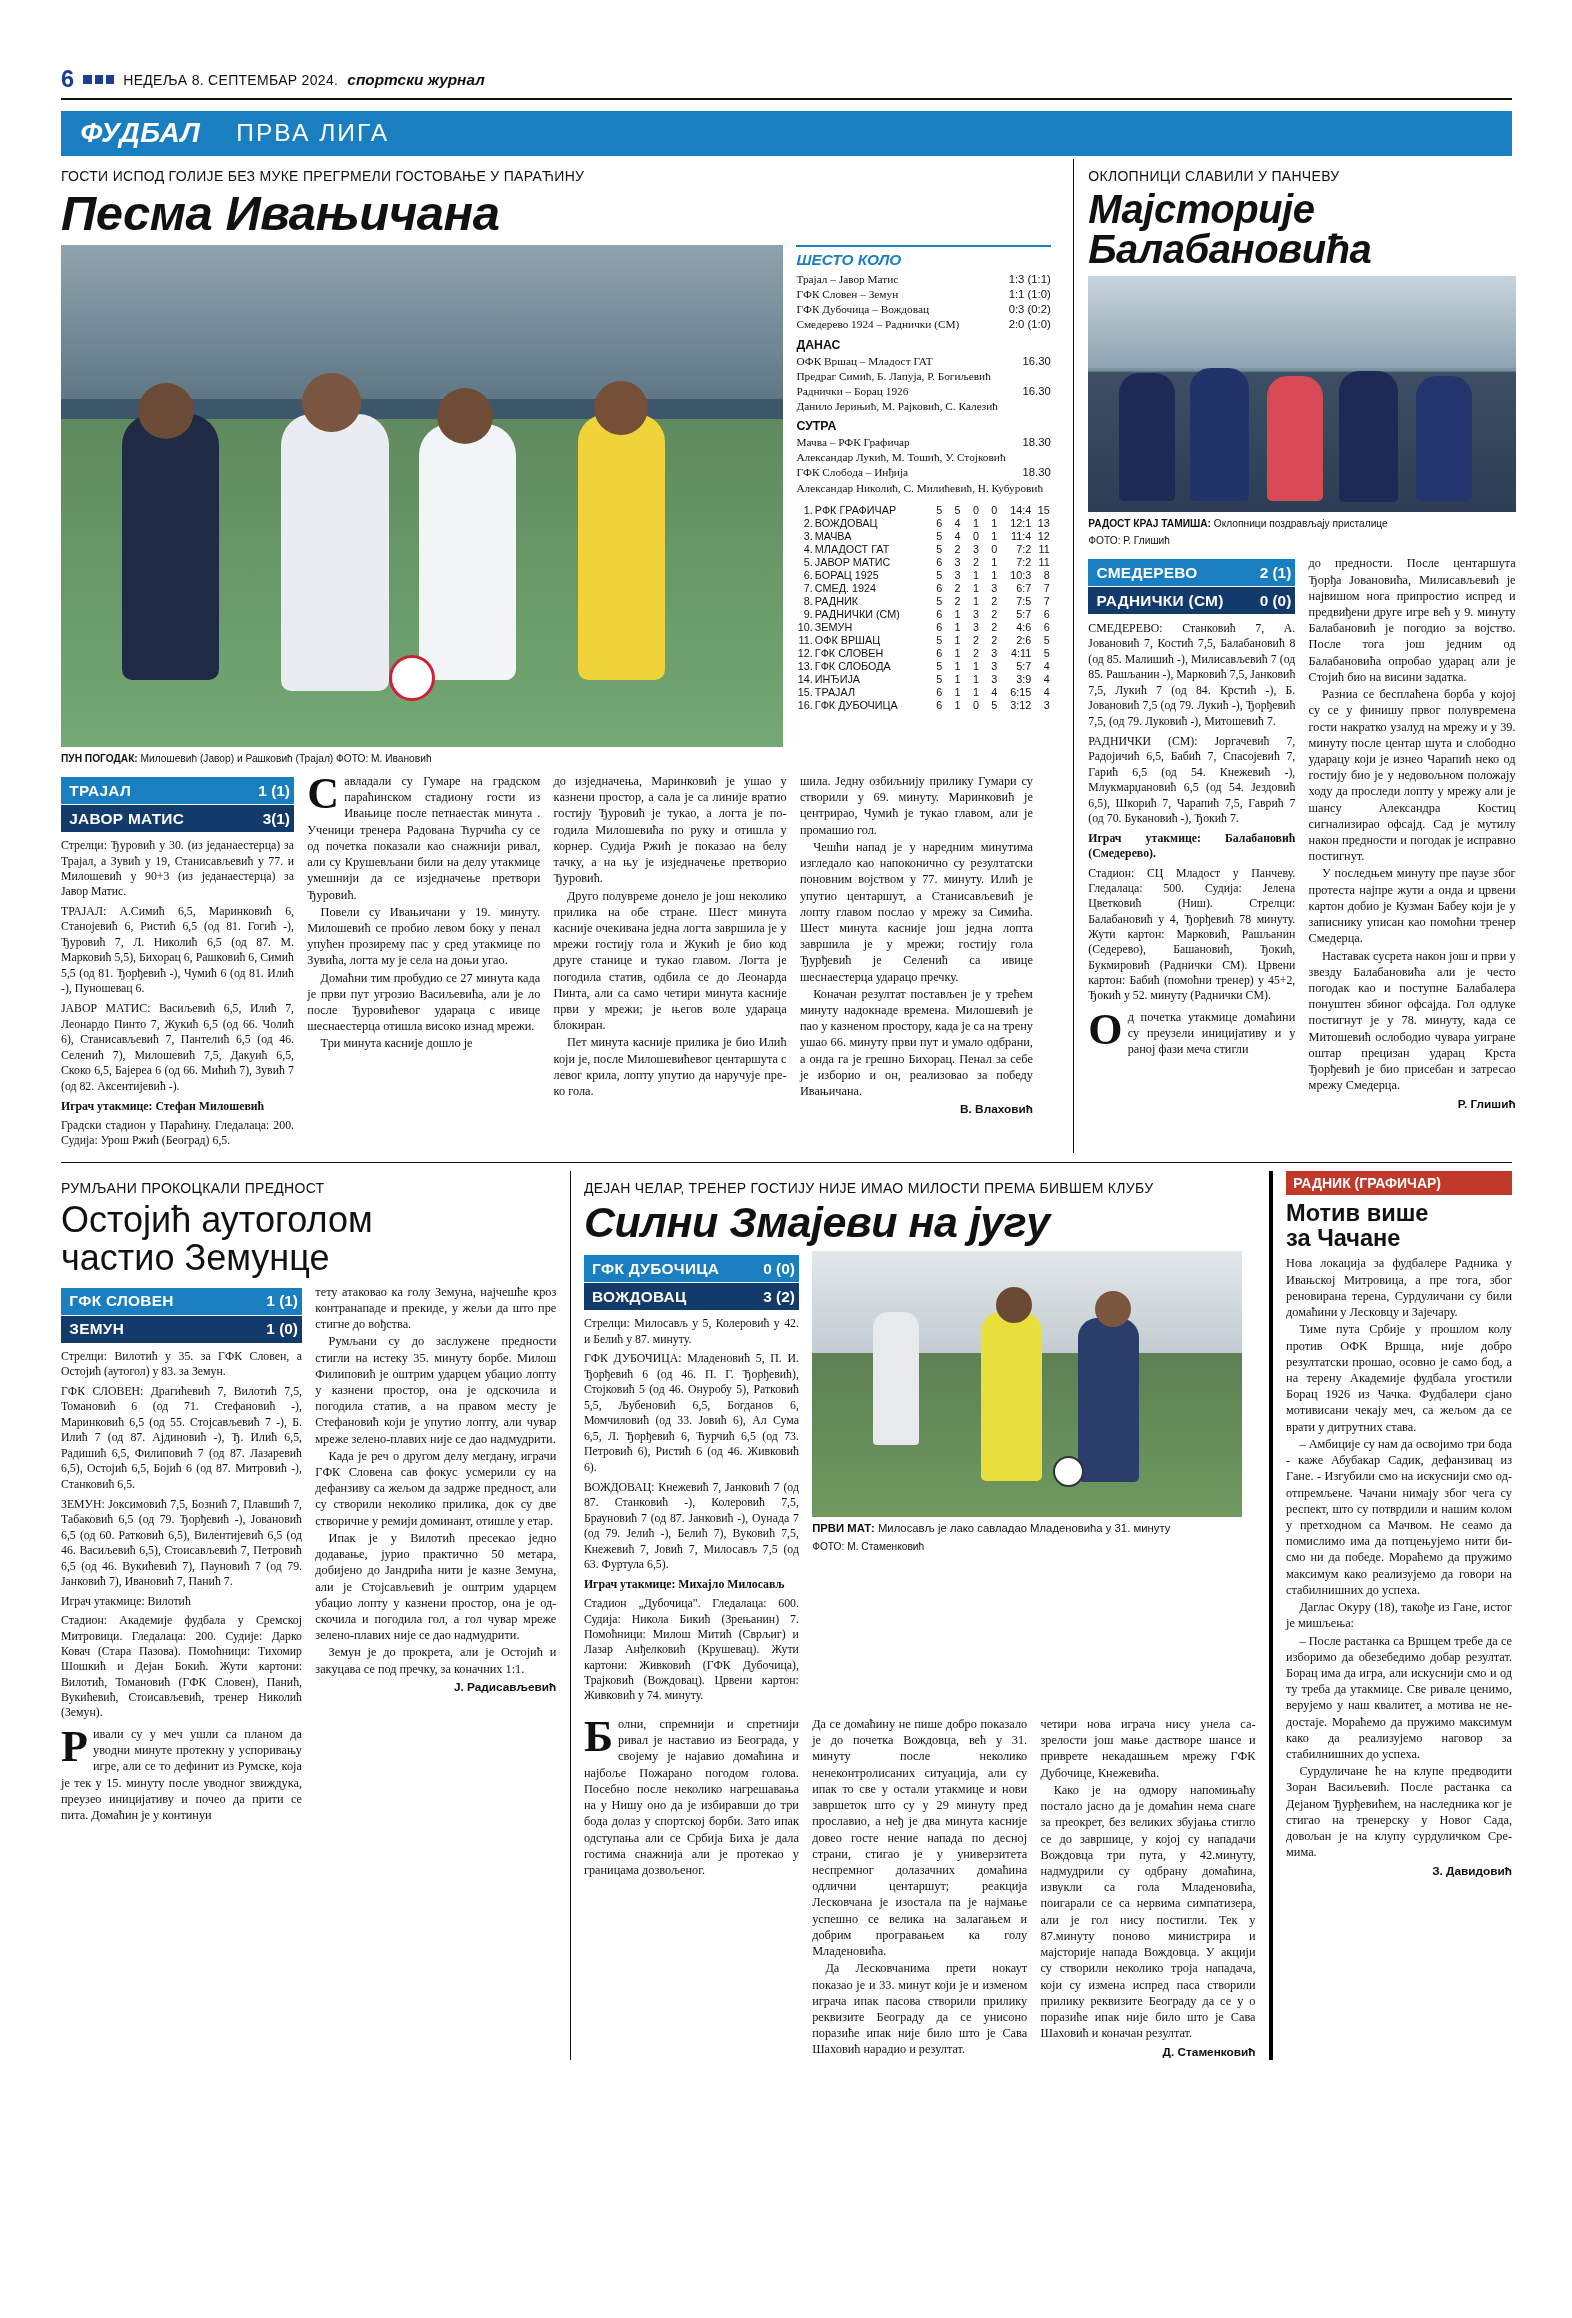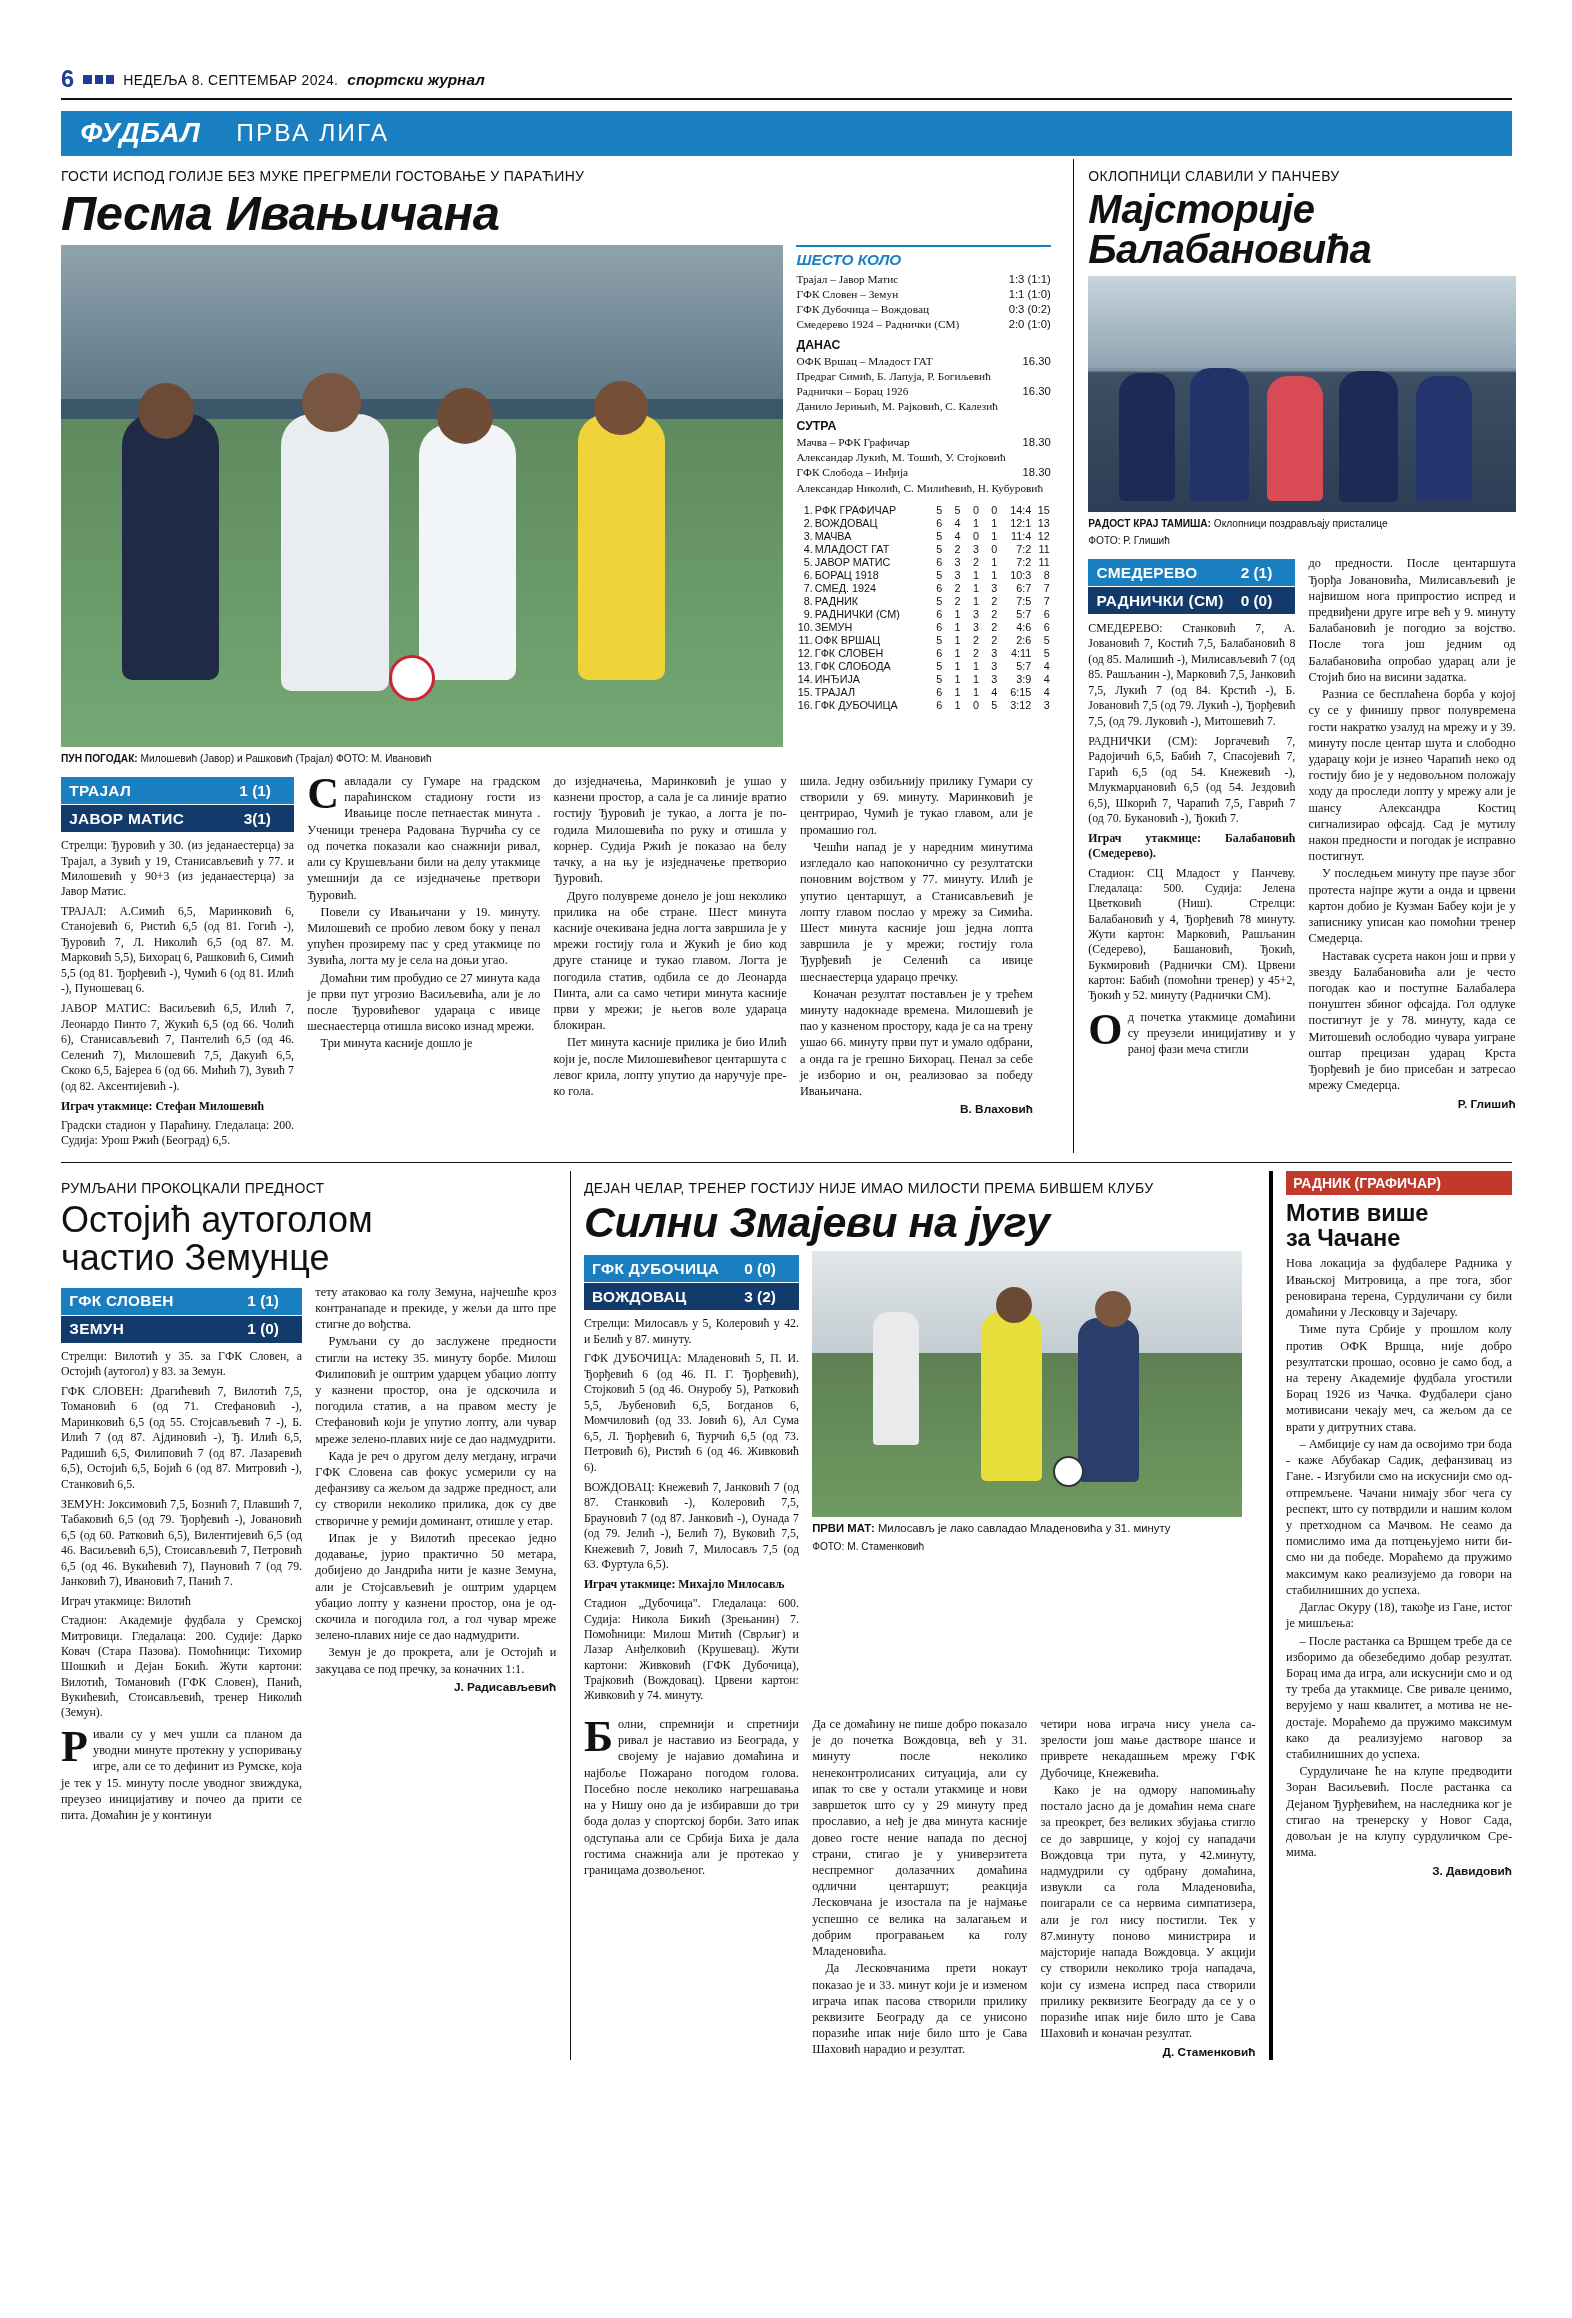--- a/index.html
+++ b/index.html
@@ -40,21 +40,21 @@
   .body-col { font-size:12.3px; line-height:1.32; text-align:justify; hyphens:auto; }
   .body-col p { margin:0 0 1px; text-indent:13.3px; }
   .body-col p.first { text-indent:0; }
   .dropcap::first-letter { float:left; font-size:44px; line-height:0.78; font-weight:bold; padding:4.1px 5.1px 0 0; font-family:"Liberation Serif", serif; }
   .sign { text-align:right; font-weight:bold; font-size:11.8px; font-family:"Liberation Sans", sans-serif; margin-top:3.1px; }
 
   
   .scorebox { margin:4.1px 0 5.1px; }
   .scorerow { display:flex; align-items:center; height:28px; border-bottom:1px solid #fff; }
   .scorerow .tn { flex:1; font-family:"Liberation Sans", sans-serif; font-weight:bold; font-size:15.4px; color:#fff; padding-left:8.2px; letter-spacing:0.3px;}
-  .scorerow .sc { font-family:"Liberation Sans", sans-serif; font-weight:bold; font-size:15.4px; color:#fff; padding-right:23px; }
+  .scorerow .sc { font-family:"Liberation Sans", sans-serif; font-weight:bold; font-size:15.4px; color:#fff; padding-right:4px; }
   .scorerow.blue { background:#1a7fc1; }
   .scorerow.dark { background:#123a6b; }
 
   .meta { font-size:11.8px; line-height:1.3; margin:4.1px 0; text-align:justify;}
 
   
   .resbox { border-top:2px solid #1a7fc1; padding-top:3.1px; }
   .resbox .rb-title { font-family:"Liberation Sans", sans-serif; font-weight:bold; font-style:italic; font-size:15.4px; color:#1a7fc1; margin-bottom:3.1px; }
   .resline { font-size:11.3px; line-height:1.35; display:flex; justify-content:space-between; gap:5.1px;}
   .resline .n { flex:1; }
@@ -221,21 +221,21 @@
                   <td class="tm">ЈАВОР МАТИС</td>
                   <td class="num">6</td>
                   <td class="num">3</td>
                   <td class="num">2</td>
                   <td class="num">1</td>
                   <td class="gg">7:2</td>
                   <td class="num">11</td>
                 </tr>
               <tr>
                   <td class="pos">6.</td>
-                  <td class="tm">БОРАЦ 1918</td>
+                  <td class="tm">БОРАЦ 1925</td>
                   <td class="num">5</td>
                   <td class="num">3</td>
                   <td class="num">1</td>
                   <td class="num">1</td>
                   <td class="gg">10:3</td>
                   <td class="num">8</td>
                 </tr>
               <tr>
                   <td class="pos">7.</td>
                   <td class="tm">СМЕД. 1924</td>

